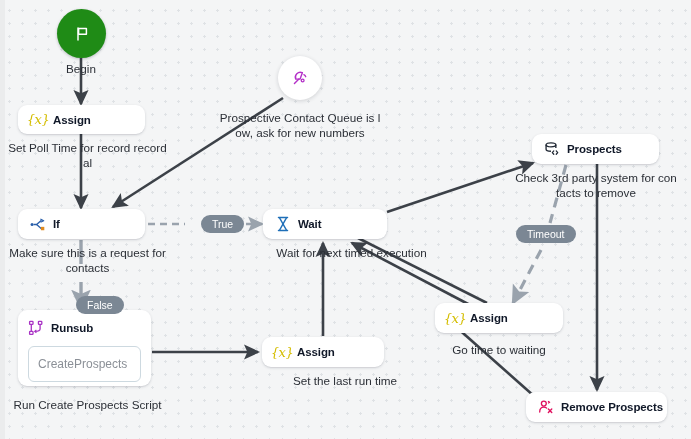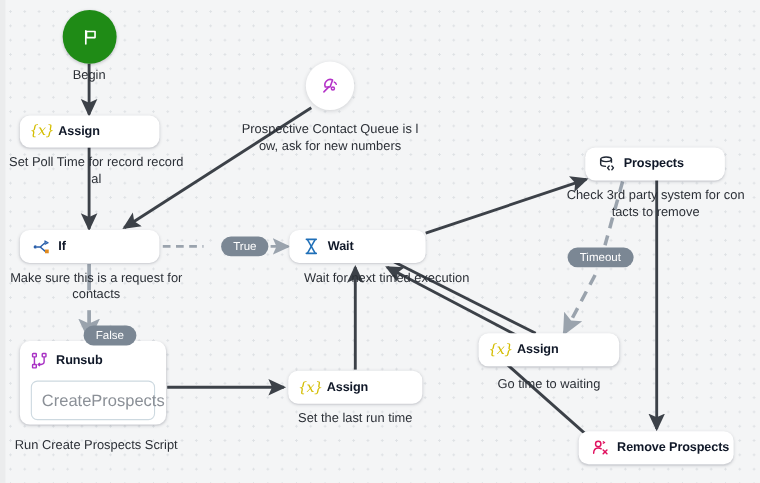--- a/index.html
+++ b/index.html
@@ -87,21 +87,21 @@
     border: 1px solid #cdd9e0;
     border-radius: 6px;
     height: 36px;
     display: flex;
     align-items: center;
     padding: 0 9px;
     background: #fff;
     box-sizing: border-box;
   }
   .subfield span {
-    font-size: 15px;
+    font-size: 12px;
     color: #8b9097;
   }
 
   
   .circle-node {
     position: absolute;
     border-radius: 50%;
     display: flex;
     align-items: center;
     justify-content: center;
@@ -287,21 +287,21 @@
   <div class="caption" style="left:0px; top:397px; width:175px;">Run Create Prospects Script</div>
 
   <div class="node" style="left:262px; top:337px; width:122px; height:30px;">
     <div class="node-head">
       <span class="node-icon">
         <span class="assign-glyph">{<i>x</i>}</span>
       </span>
       <span class="node-title">Assign</span>
     </div>
   </div>
-  <div class="caption" style="left:249px; top:373px; width:148px;">Set the last run time</div>
+  <div class="caption" style="left:249px; top:373px; width:148px;text-align:right;">Set the last run time</div>
 
   <div class="node" style="left:435px; top:303px; width:128px; height:30px;">
     <div class="node-head">
       <span class="node-icon">
         <span class="assign-glyph">{<i>x</i>}</span>
       </span>
       <span class="node-title">Assign</span>
     </div>
   </div>
   <div class="caption" style="left:424px; top:342px; width:150px;">Go time to waiting</div>

